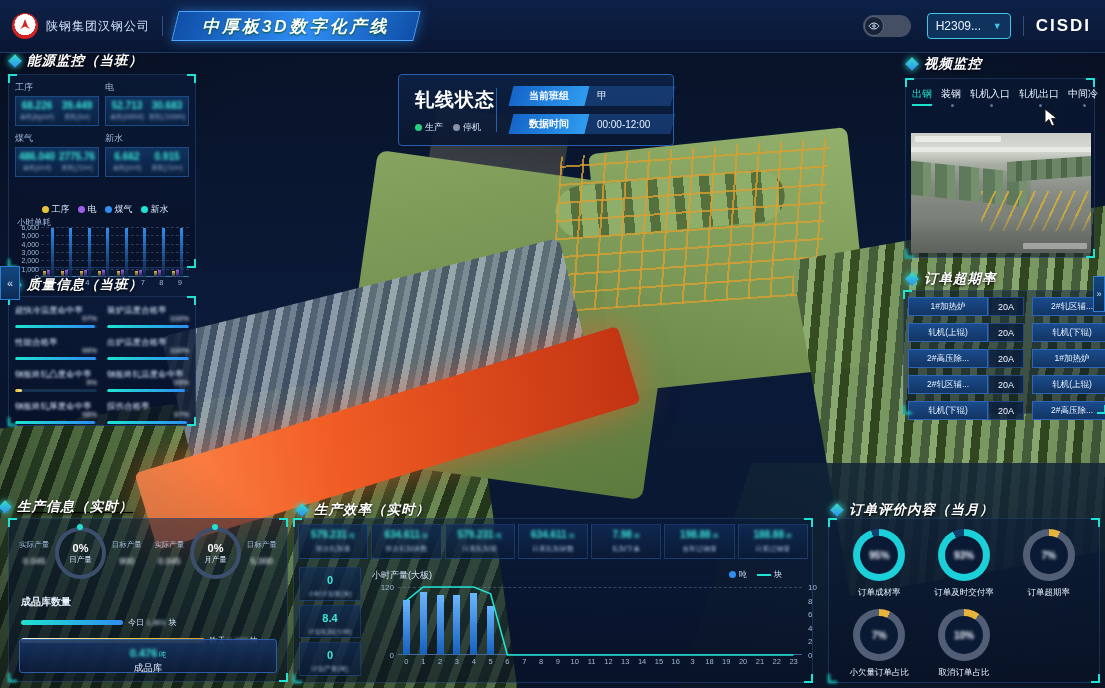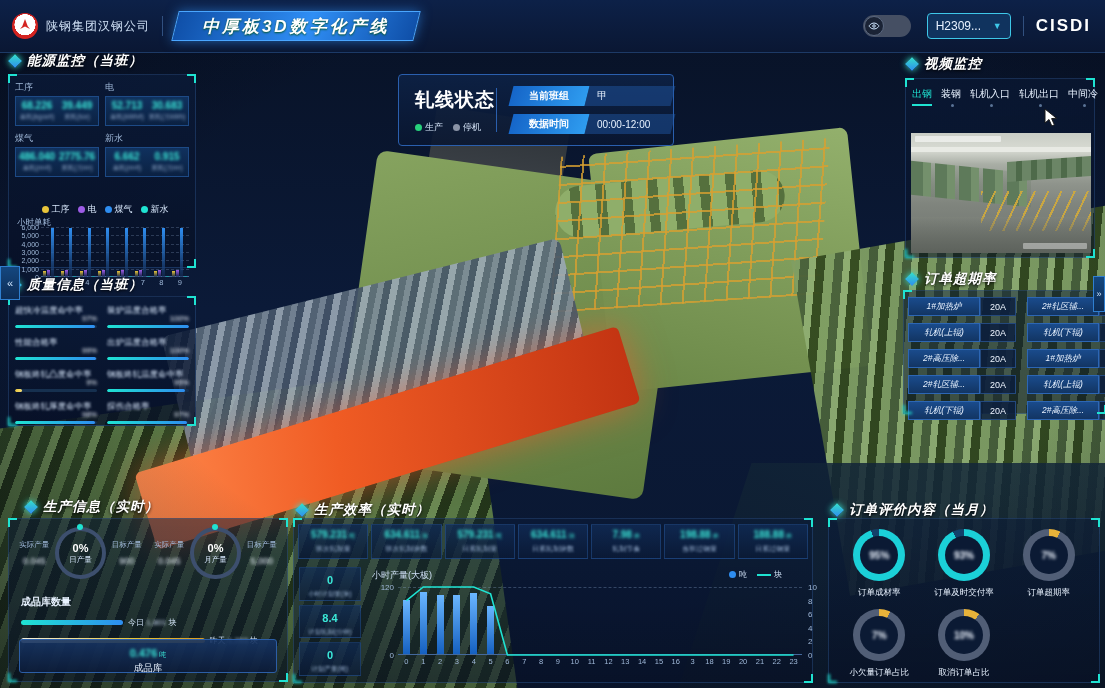--- a/index.html
+++ b/index.html
@@ -99,21 +99,21 @@
   .cam-mach{left:0;top:34px;width:120px;height:34px;background:repeating-linear-gradient(90deg,#5e7a5a 0 12px,#74906c 12px 20px,#46604424 20px 24px);transform:skewY(6deg);}
   .cam-mach2{left:96px;top:26px;width:84px;height:20px;background:repeating-linear-gradient(90deg,#6b8566 0 9px,#4e6a4a 9px 15px);transform:skewY(-4deg);}
   .cam-rail{left:70px;top:58px;width:110px;height:40px;background:repeating-linear-gradient(115deg,rgba(208,170,60,.9) 0 2px,transparent 2px 12px);}
   .cam-floor{left:0;bottom:0;width:100%;height:36px;background:linear-gradient(180deg,#83888040,#5d625c);}
   .cam-stamp{left:4px;top:3px;width:86px;height:6px;background:rgba(255,255,255,.55);border-radius:1px;}
   .cam-wm{right:4px;bottom:4px;width:64px;height:6px;background:rgba(255,255,255,.4);border-radius:1px;}
   .cursor{position:absolute;z-index:40;}
   
   #equip-grid{position:absolute;left:4px;top:6px;width:230px;display:grid;grid-template-columns:1fr 1fr;column-gap:8px;row-gap:7px;}
   .eq-cell{display:flex;}
-  .eq-name{width:72px;height:19px;background:linear-gradient(180deg,#1a4b8c,#123563);border:1px solid #2c66b4;color:#e8f2ff;font-size:8.5px;display:flex;align-items:center;justify-content:center;white-space:nowrap;overflow:hidden;font-style:italic;}
+  .eq-name{width:80px;height:19px;background:linear-gradient(180deg,#1a4b8c,#123563);border:1px solid #2c66b4;color:#e8f2ff;font-size:8.5px;display:flex;align-items:center;justify-content:center;white-space:nowrap;overflow:hidden;}
   .eq-val{width:36px;height:19px;background:rgba(12,30,62,.85);border:1px solid #23497e;color:#eef5ff;font-size:9px;display:flex;align-items:center;justify-content:center;}
   
   .gauges{position:absolute;left:4px;top:8px;right:4px;display:flex;align-items:center;justify-content:space-between;}
   .g-col{text-align:center;width:44px;}
   .g-lab{color:#9fb8d8;font-size:7.5px;white-space:nowrap;}
   .g-val{color:#eef5ff;font-size:9px;margin-top:6px;}
   .ring{width:52px;height:52px;border-radius:50%;border:4px solid #3d4f6e;position:relative;display:flex;flex-direction:column;align-items:center;justify-content:center;}
   .ring::before{content:"";position:absolute;top:-7px;left:50%;transform:translateX(-50%);width:6px;height:6px;border-radius:50%;background:#1fe3d2;}
   .ring .r-pct{color:#fff;font-size:11px;font-weight:bold;}
   .ring .r-lab{color:#cfe0f5;font-size:7.5px;margin-top:1px;}
@@ -545,21 +545,21 @@
           <div class="eq-val">20A</div>
         </div>
       </div>
   <i class="cnr tl"></i>
       <i class="cnr tr"></i>
       <i class="cnr bl"></i>
       <i class="cnr br"></i>
     </div>
   <div class="side-tab" style="left:1093px;top:276px;width:12px;height:36px;font-size:9px;">»</div>
 
-  <div class="phead" style="left:26px;top:498px;">
+  <div class="phead" style="left:0;top:498px;text-decoration:underline;">
     <span class="dmd"></span>
     <span class="ptitle">生产信息（实时）</span>
   </div>
   <div class="pbody lite" id="prod-body" style="left:8px;top:518px;width:280px;height:164px;">
     <div class="gauges">
       <div class="g-col">
         <div class="g-lab">实际产量</div>
         <div class="g-val bl">0.045</div>
       </div>
       <div class="ring">

